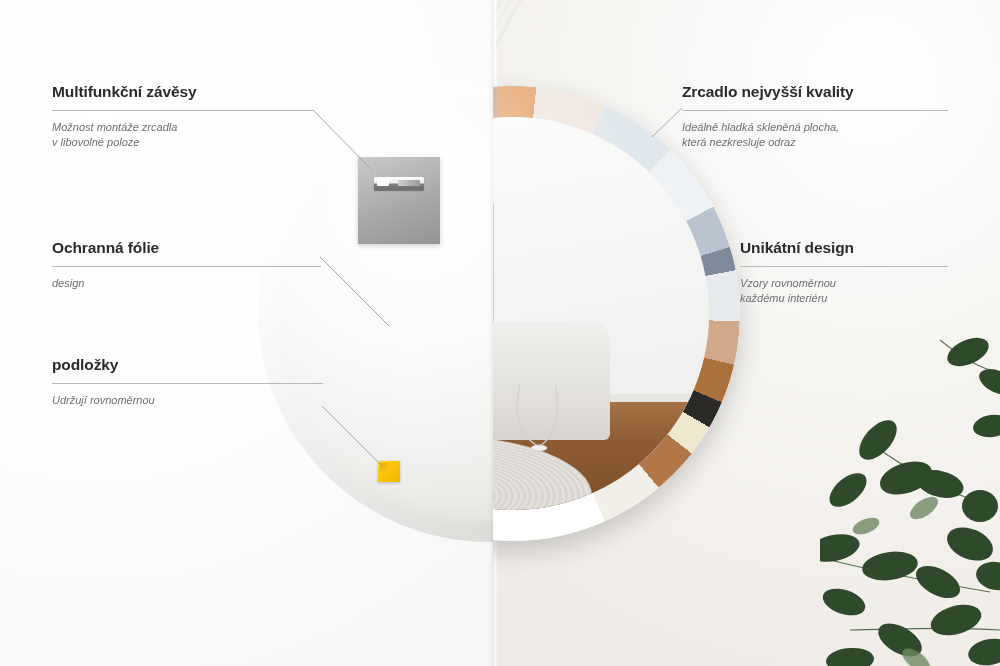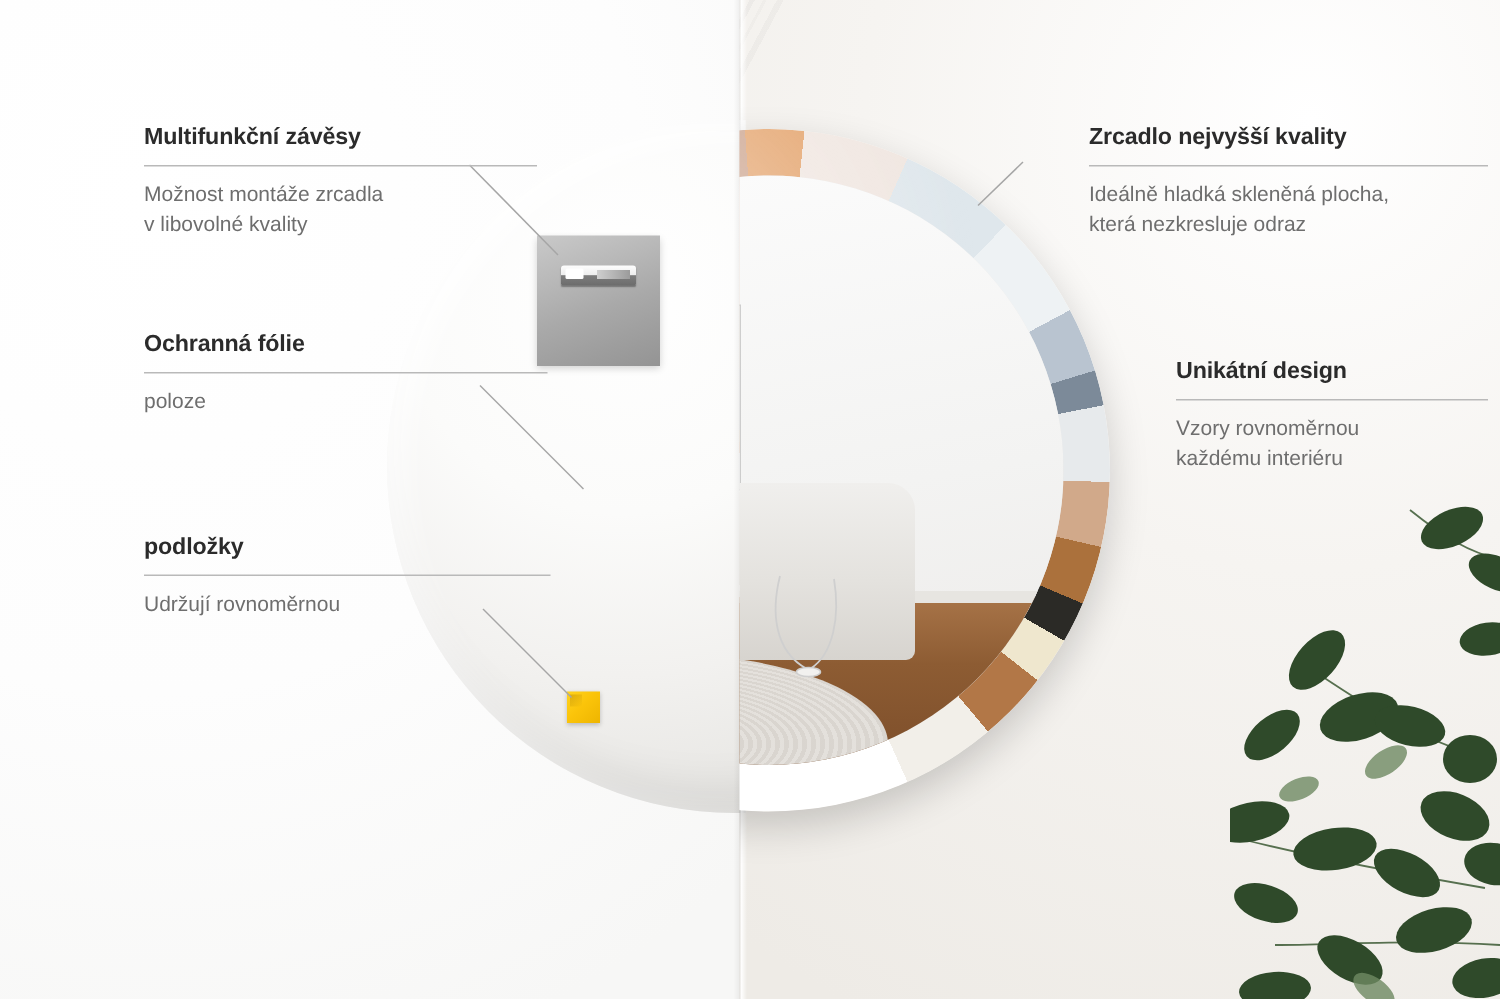--- a/index.html
+++ b/index.html
@@ -209,27 +209,27 @@
         rgba(255,255,255,0.20) 20px 26px,
         rgba(255,255,255,0.00) 26px 56px);
     pointer-events:none;
   }
 
   
   .leaves{ position:absolute; left:820px; top:330px; width:190px; height:340px; }
   .leaves svg{ display:block; }
 
   
-  .callout{ position:absolute;margin-left:44px; }
+  .callout{ position:absolute; }
   .c-title{
     font-size:15.5px; font-weight:bold; color:#2b2b2b;
     letter-spacing:-0.1px; line-height:1.28;
   }
   .c-desc{
-    font-size:14px; color:#6e6e6e; line-height:1.42; font-weight:normal;
+    font-size:11px; color:#6e6e6e; line-height:1.42; font-weight:normal;font-style:italic;
   }
   .c-rule{
     height:1px; background:#b9b9b9; margin:8px 0 9px 0;
   }
   .left-c { text-align:left; }
   .right-c{ }
 
   
   #connectors{ position:absolute; left:0; top:0; width:1000px; height:666px; pointer-events:none; }
 </style>
@@ -331,29 +331,29 @@
       <line x1="322" y1="406" x2="381" y2="465"></line>
       <line x1="682" y1="108" x2="652" y2="137"></line>
     </g>
   </svg>
 
   <div class="callout left-c" style="left:52px; top:82px; width:262px;">
     <div class="c-title">Multifunkční závěsy</div>
     <div class="c-rule"></div>
     <div class="c-desc">
       <div>Možnost montáže zrcadla</div>
-      <div>v libovolné kvality</div>
-    </div>
-  </div>
-
-  <div class="callout left-c" style="left:52px; top:220px; width:269px;">
+      <div>v libovolné poloze</div>
+    </div>
+  </div>
+
+  <div class="callout left-c" style="left:52px; top:238px; width:269px;">
     <div class="c-title">Ochranná fólie</div>
     <div class="c-rule"></div>
     <div class="c-desc">
-      <div>poloze</div>
+      <div>design</div>
     </div>
   </div>
 
   <div class="callout left-c" style="left:52px; top:355px; width:271px;">
     <div class="c-title">
       <div>podložky</div>
     </div>
     <div class="c-rule"></div>
     <div class="c-desc">
       <div>Udržují rovnoměrnou</div>

